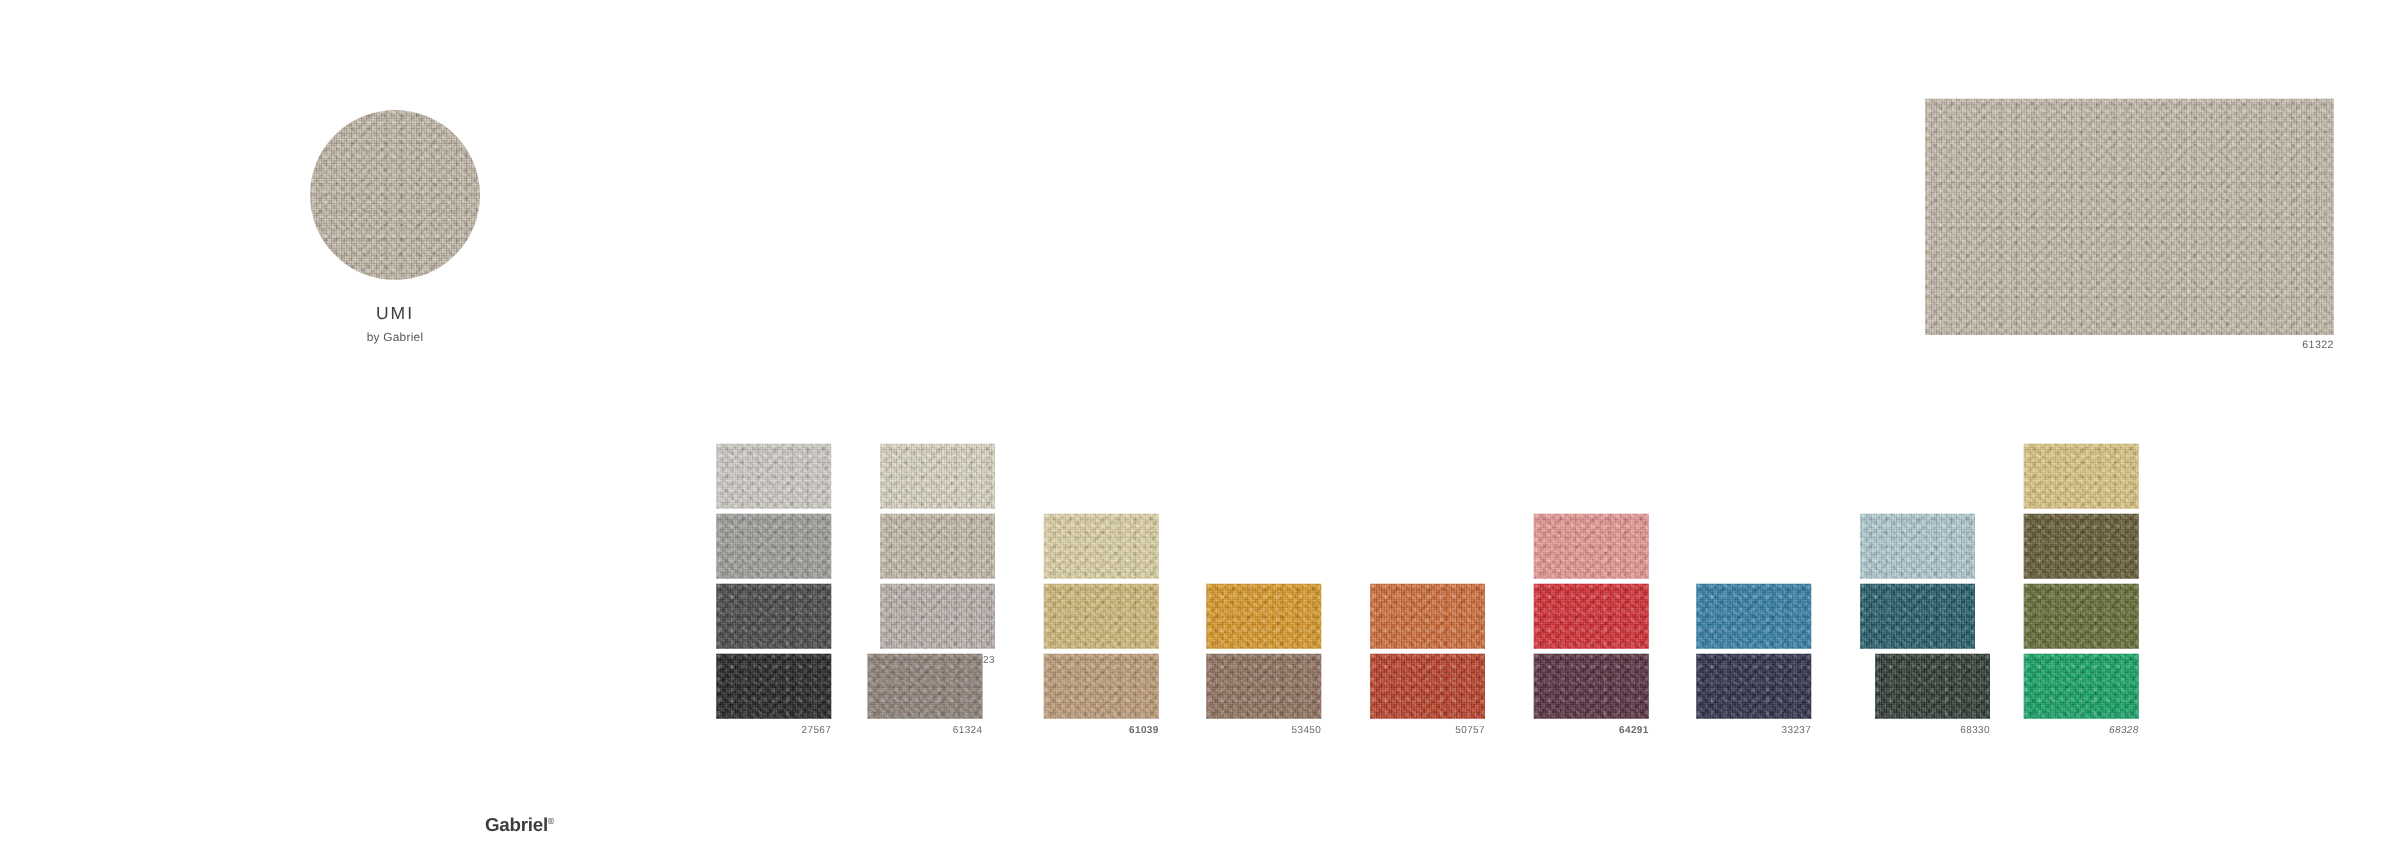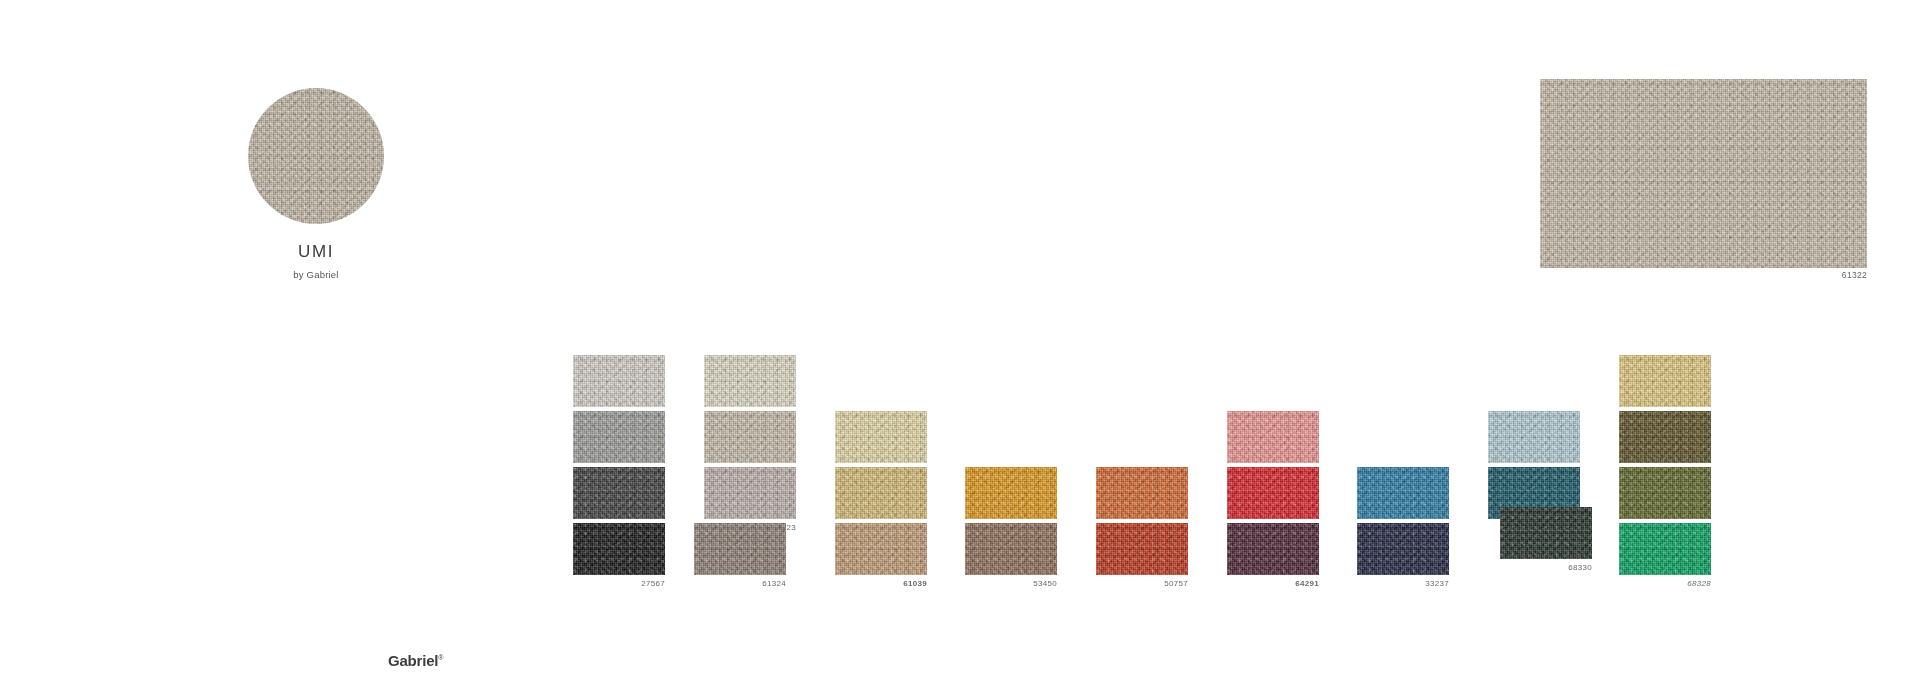--- a/index.html
+++ b/index.html
@@ -64,21 +64,21 @@
     overflow: hidden;
   }
   #brand-block {
     position: absolute;
     left: 196px;
     top: 242px;
     width: 240px;
     text-align: center;
   }
   #collection-title {
-    font-size: 17px;
+    font-size: 14px;
     letter-spacing: 1.6px;
     color: #3d3d3d;
     font-weight: 400;
   }
   #collection-subtitle {
     font-size: 9.5px;
     color: #565656;
     margin-top: 7px;
     letter-spacing: 0.2px;
   }
@@ -262,21 +262,21 @@
         <div class="swatch-code">67142</div>
       </div>
       <div class="swatch-cell" style="left: 262px; top: 112px;">
         <div class="swatch-chip fabric" style="--c: #5b6325;"></div>
         <div class="swatch-code">68700</div>
       </div>
       <div class="swatch-cell" style="left: 0px; top: 168px;">
         <div class="swatch-chip fabric" style="--c: #1c1f3c;"></div>
         <div class="swatch-code">33237</div>
       </div>
-      <div class="swatch-cell" style="left: 131px; top: 152px; padding-left: 12px;">
+      <div class="swatch-cell" style="left: 131px; top: 168px; padding-left: 12px;">
         <div class="swatch-chip fabric" style="--c: #1f2c24;"></div>
         <div class="swatch-code">68330</div>
       </div>
       <div class="swatch-cell" style="left: 262px; top: 168px; font-style: italic;">
         <div class="swatch-chip fabric" style="--c: #00a05a;"></div>
         <div class="swatch-code">68328</div>
       </div>
     </div>
   </div>
 

